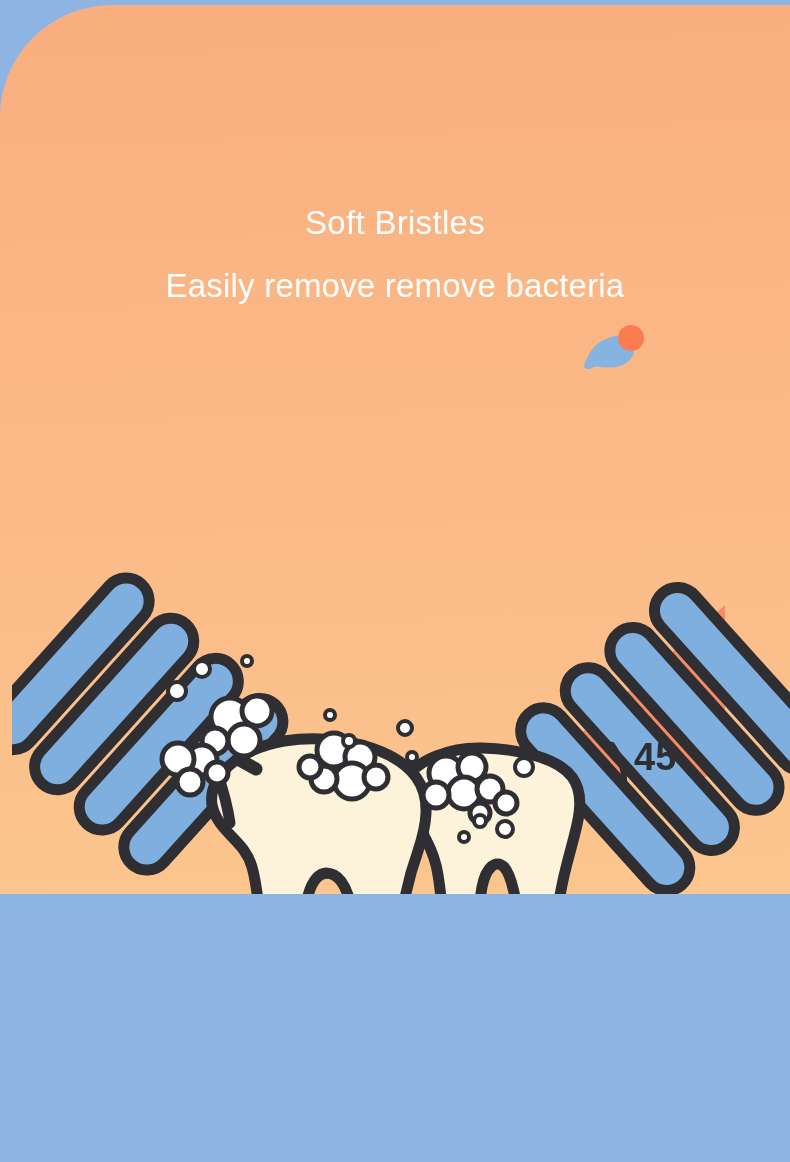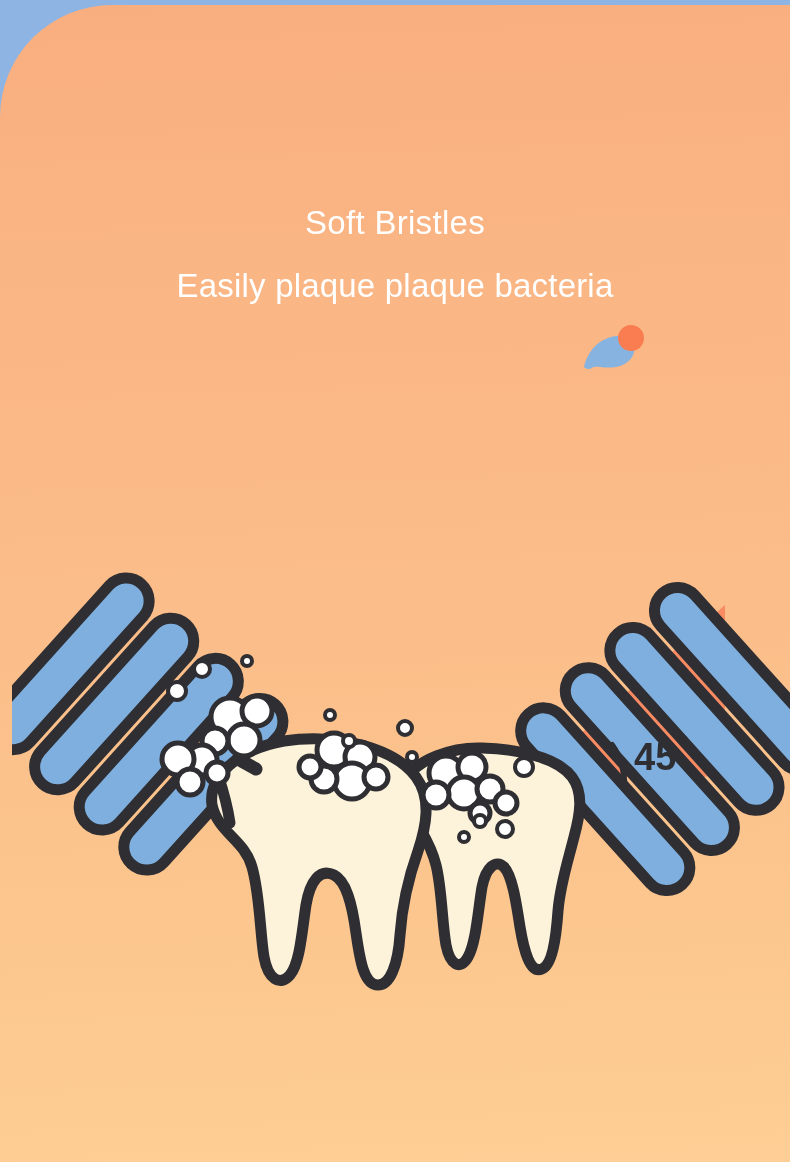--- a/index.html
+++ b/index.html
@@ -8,21 +8,21 @@
     padding: 0;
     background: #8EB4E3;
   }
   body {
     font-family: "Liberation Sans", sans-serif;
   }
 
   #page {
     position: relative;
     width: 790px;
-    height: 1162px;
+    height: 894px;
     overflow: hidden;
     background: #8EB4E3;
   }
 
   
   #card {
     position: absolute;
     left: 0;
     top: 5px;
     width: 790px;
@@ -92,21 +92,21 @@
 </style>
 </head>
 <body>
 
 <div id="page">
 
   <div id="card">
 
     <div id="text-block">
       <div id="headline">Soft Bristles</div>
-      <div id="subline">Easily plaque plaque bacteria</div>
+      <div id="subline">Easily remove remove bacteria</div>
     </div>
 
     <div id="deco">
       <svg width="70" height="52" viewBox="0 0 70 52" xmlns="http://www.w3.org/2000/svg">
         <g>
           <path d="M6 46 C6 46 10 24 30 17 C44 12 54 16 56 25 C58 35 50 44 38 46 C26 48 18 44 14 47 C10 50 6 46 6 46 Z" fill="#86B3E0"></path>
         </g>
         <circle cx="53" cy="17" r="13" fill="#F97D50"></circle>
       </svg>
     </div>

